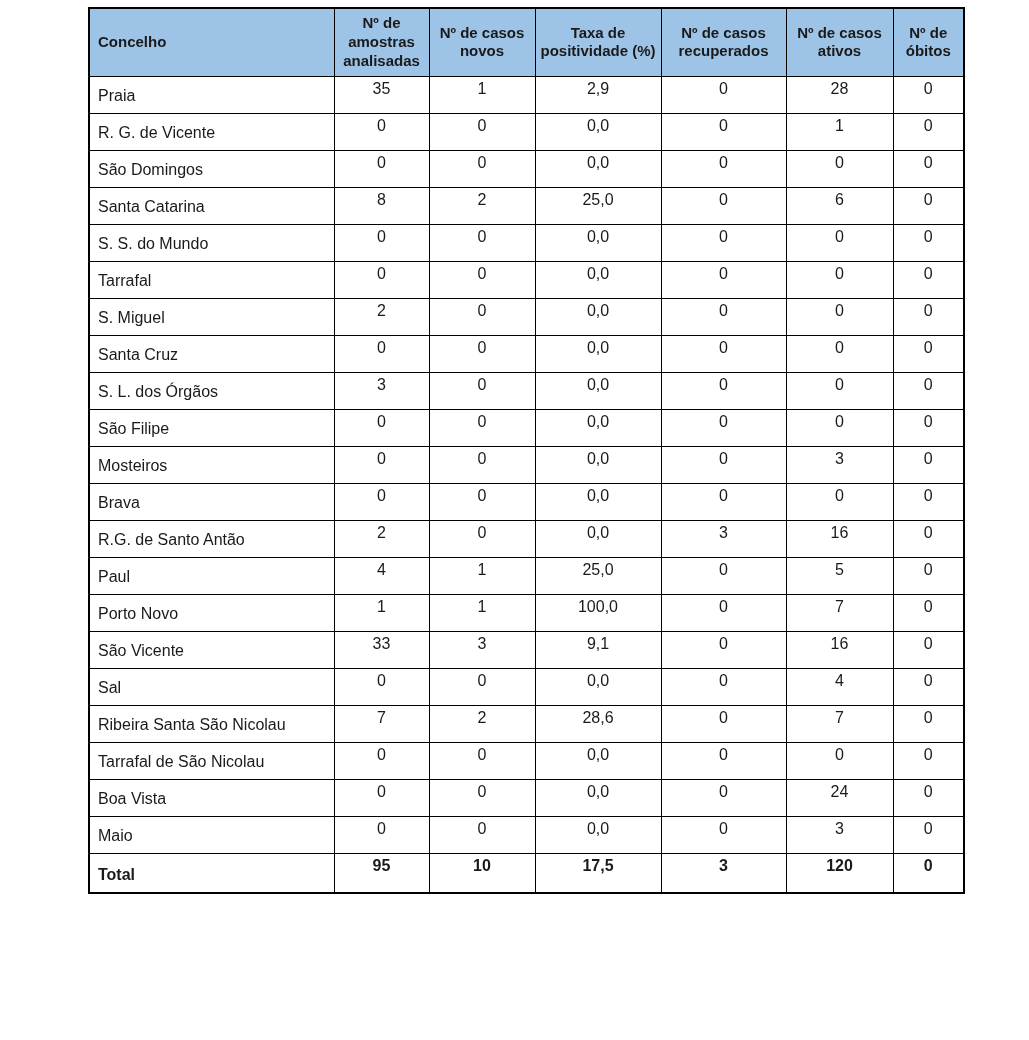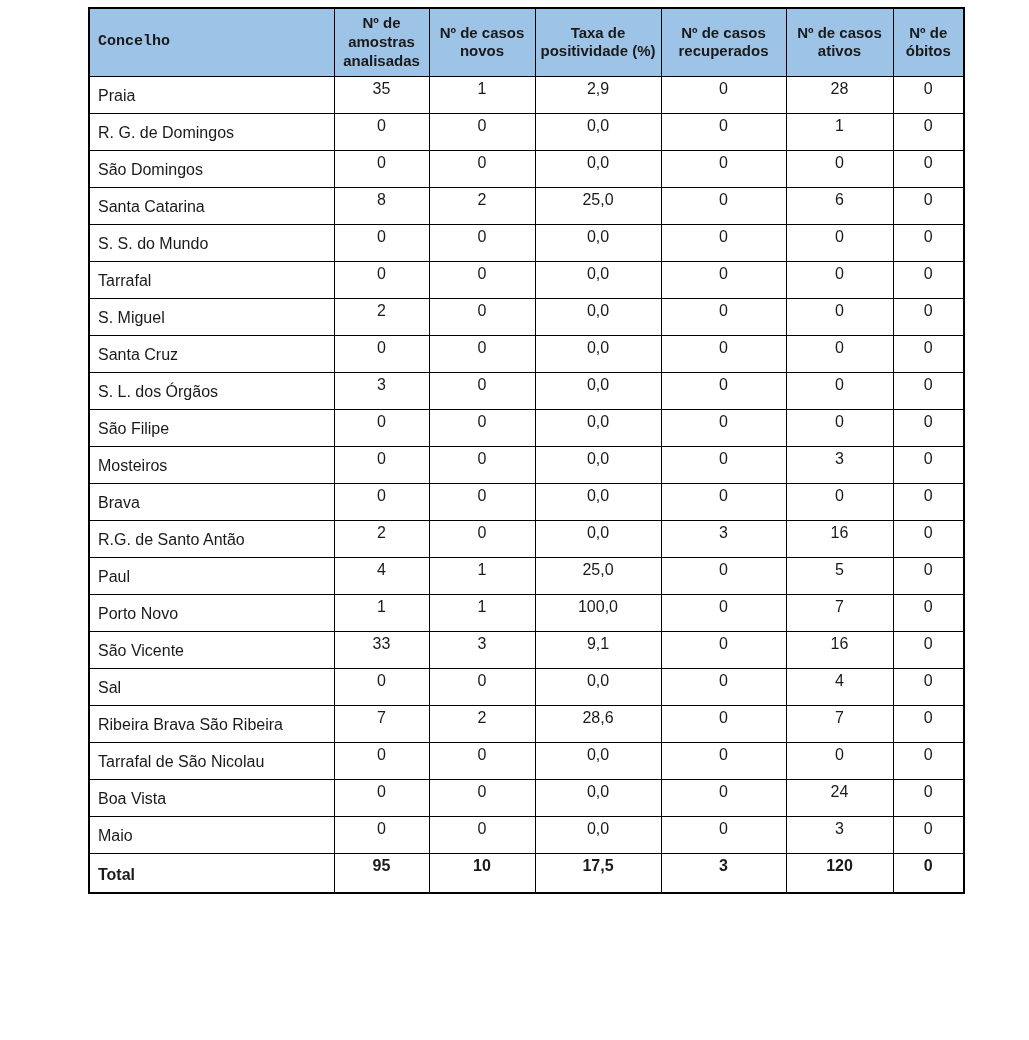--- a/index.html
+++ b/index.html
@@ -38,21 +38,20 @@
     font-size: 15px;
     font-weight: bold;
     text-align: center;
     vertical-align: middle;
     padding: 2px 3px;
     line-height: 1.25;
   }
   th.name {
     text-align: left;
     padding-left: 8px;
-    font-family: Liberation Mono, monospace;
   }
   tbody tr {
     height: 37px;
   }
   td {
     font-size: 16px;
     background: #ffffff;
   }
   td.name {
     text-align: left;
@@ -102,21 +101,21 @@
     <td class="name">Praia</td>
     <td class="num">35</td>
     <td class="num">1</td>
     <td class="num">2,9</td>
     <td class="num">0</td>
     <td class="num">28</td>
     <td class="num">0</td>
   </tr>
 
   <tr>
-    <td class="name">R. G. de Domingos</td>
+    <td class="name">R. G. de Vicente</td>
     <td class="num">0</td>
     <td class="num">0</td>
     <td class="num">0,0</td>
     <td class="num">0</td>
     <td class="num">1</td>
     <td class="num">0</td>
   </tr>
 
   <tr>
     <td class="name">São Domingos</td>
@@ -263,21 +262,21 @@
     <td class="name">Sal</td>
     <td class="num">0</td>
     <td class="num">0</td>
     <td class="num">0,0</td>
     <td class="num">0</td>
     <td class="num">4</td>
     <td class="num">0</td>
   </tr>
 
   <tr>
-    <td class="name">Ribeira Brava São Ribeira</td>
+    <td class="name">Ribeira Santa São Nicolau</td>
     <td class="num">7</td>
     <td class="num">2</td>
     <td class="num">28,6</td>
     <td class="num">0</td>
     <td class="num">7</td>
     <td class="num">0</td>
   </tr>
 
   <tr>
     <td class="name">Tarrafal de São Nicolau</td>

